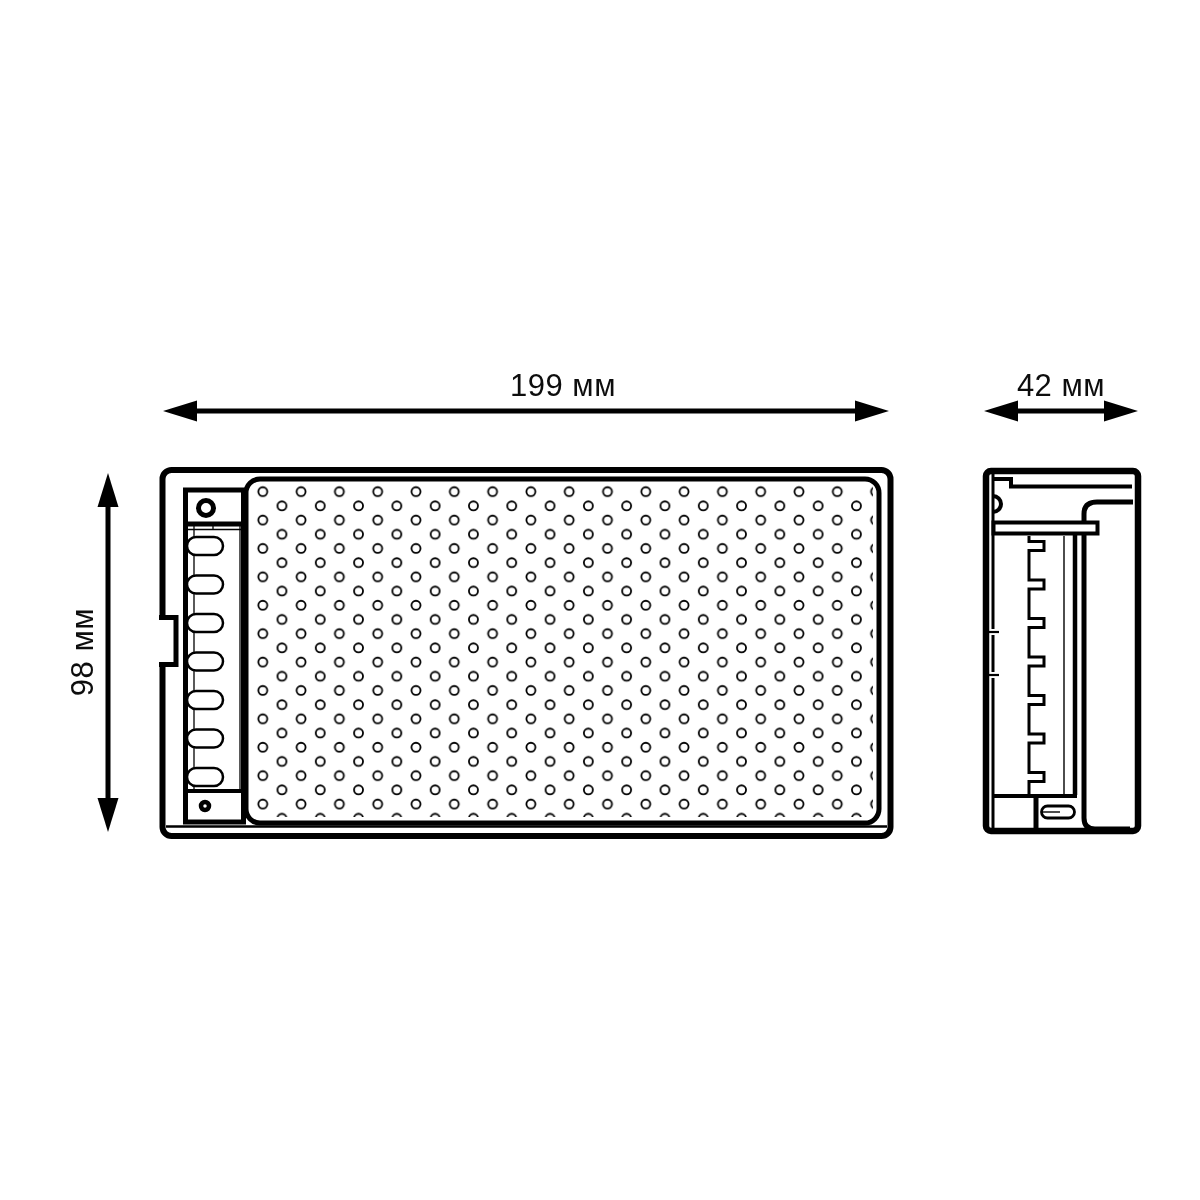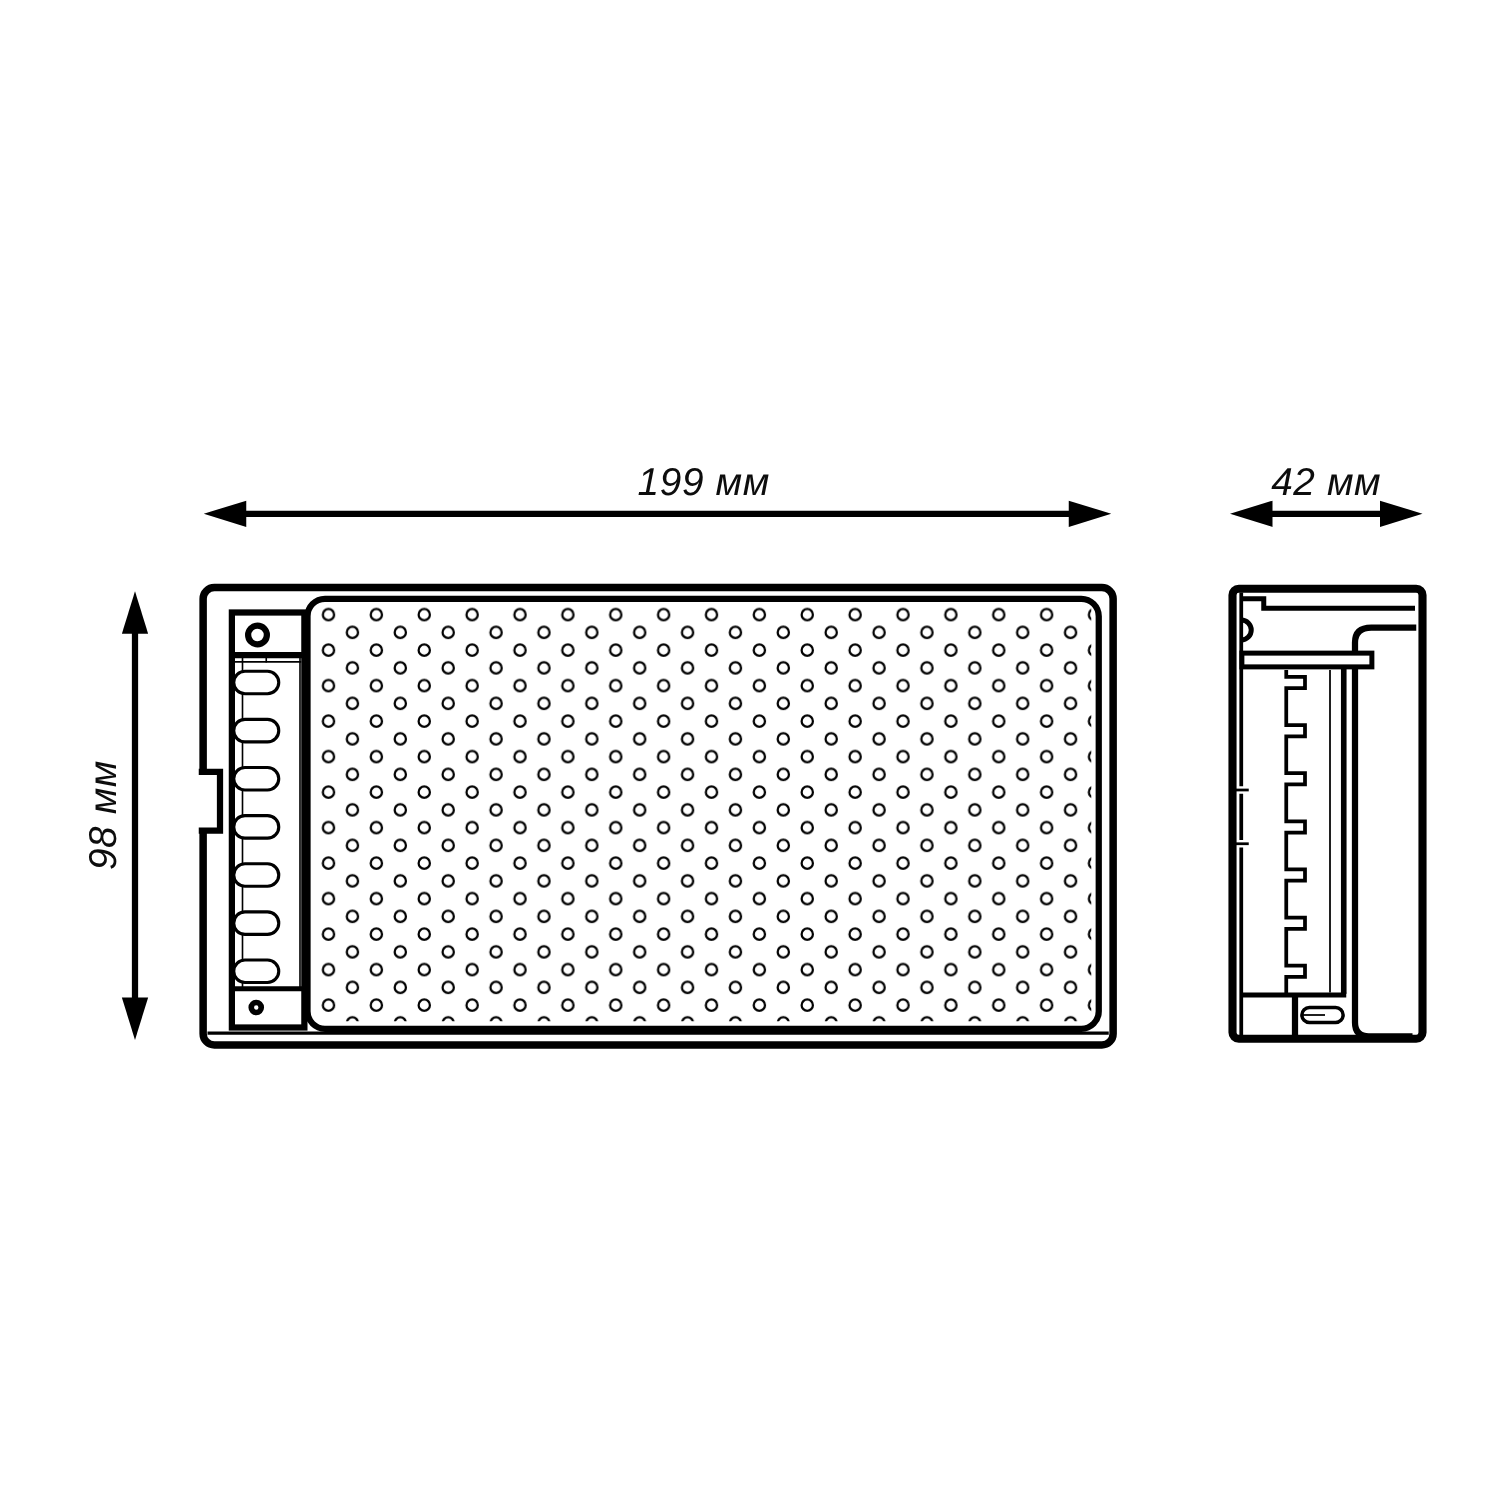--- a/index.html
+++ b/index.html
@@ -3,21 +3,20 @@
 <meta charset="utf-8">
 <style>
   html, body { margin: 0; padding: 0; }
   body { font-family: "Liberation Sans", sans-serif; }
   .canvas {
     position: relative;
     width: 1200px;
     height: 1040px;
     background: #ffffff;
     overflow: hidden;
-    font-style: italic;
   }
   svg { position: absolute; left: 0; top: 0; }
   .dim-text {
     font-family: "Liberation Sans", "DejaVu Sans", sans-serif;
     font-size: 31px;
     fill: #0d0d0d;
     letter-spacing: 0.5px;
   }
 </style>
 </head>

